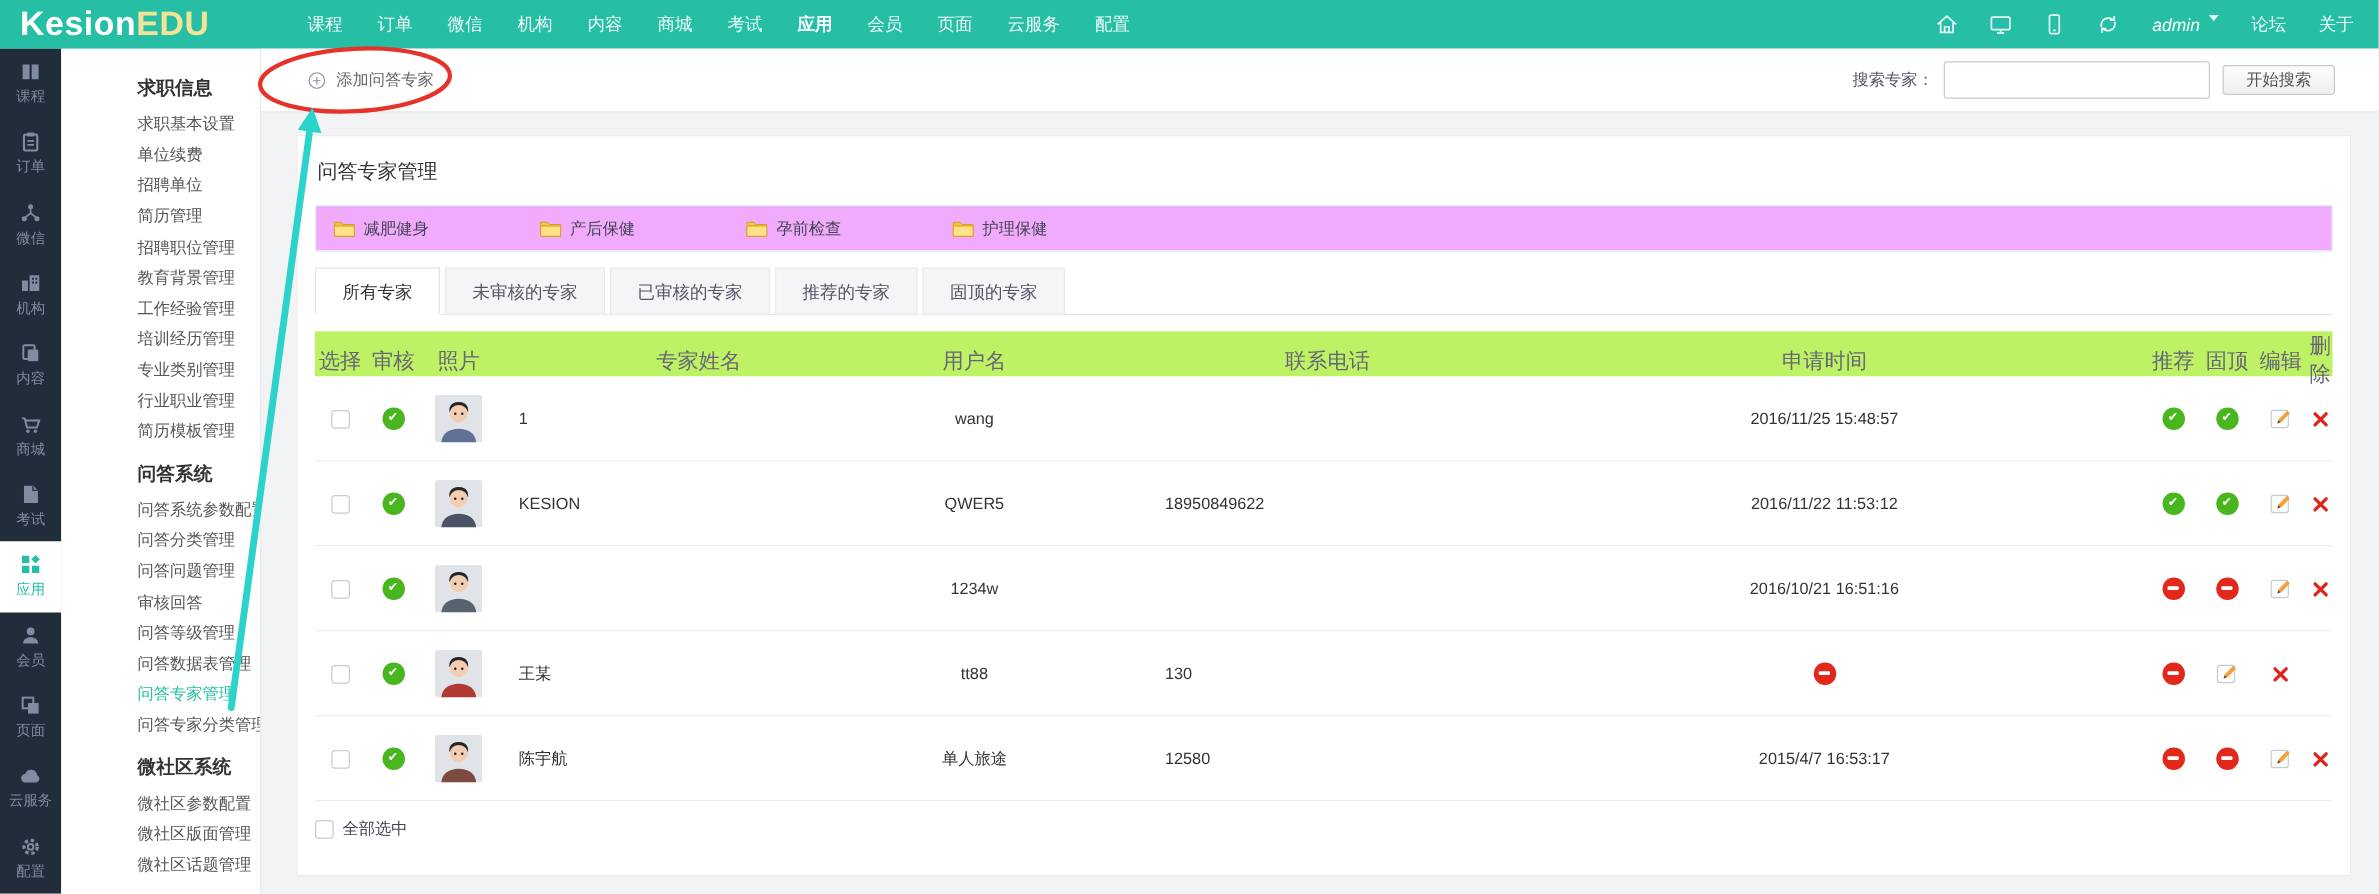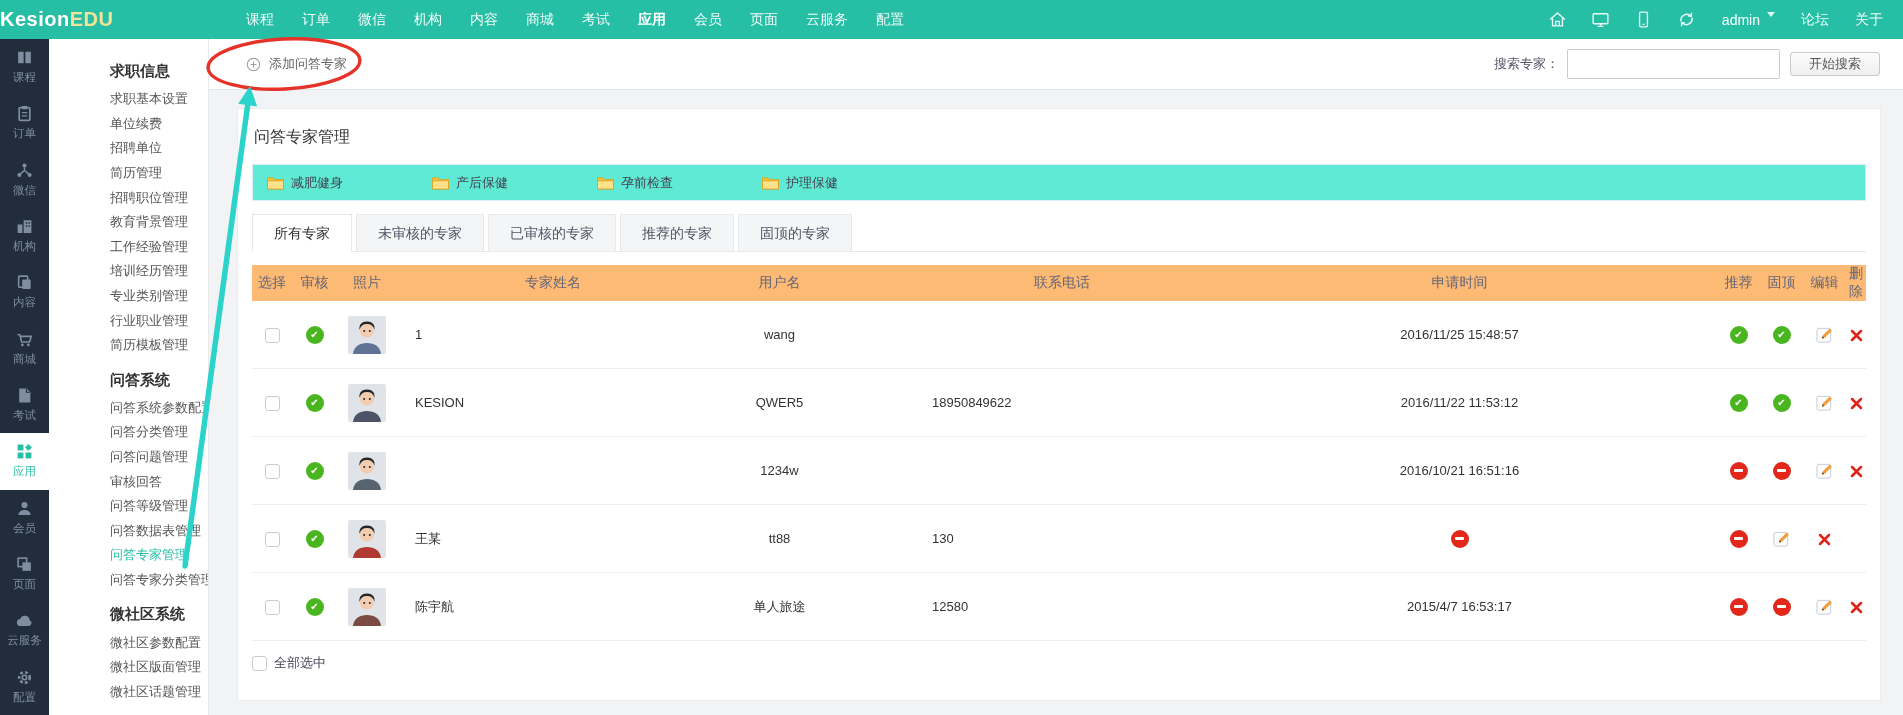--- a/index.html
+++ b/index.html
@@ -1,29 +1,29 @@
 <!DOCTYPE html>
 <html><head>
 <meta charset="utf-8">
 <style>
   * { box-sizing: border-box; margin: 0; padding: 0; }
   html,body { width:1903px; height:715px; overflow:hidden; }
   body { font-family:"Liberation Sans","DejaVu Sans",sans-serif; background:#f1f3f4; position:relative; color:#333; }
 
   
   .topbar { height:39px; background:#26bfa5; display:flex; align-items:center; color:#fff; }
-  .logo { padding-left:0; width:188px; font-size:20px; font-weight:bold; letter-spacing:.5px; white-space:nowrap; }
+  .logo { padding-left:16px; width:188px; font-size:27px; font-weight:bold; letter-spacing:.5px; white-space:nowrap; }
   .logo .edu { color:#f2e396; }
   .nav { display:flex; margin-left:44px; font-size:14px; }
   .nav-item { padding:0 14px; line-height:39px; color:rgba(255,255,255,.93); cursor:pointer; white-space:nowrap; }
   .nav-item.v-active { font-weight:bold; color:#fff; }
   .topbar-right { margin-left:auto; display:flex; align-items:center; padding-right:20px; font-size:14px; }
   .tb-icon { width:19px; height:19px; margin-left:24px; color:rgba(255,255,255,.9); cursor:pointer; display:inline-flex; }
   .tb-icon svg { width:100%; height:100%; }
-  .admin { display:flex; align-items:flex-start; margin-left:26px; cursor:pointer; }
+  .admin { display:flex; align-items:flex-start; margin-left:26px; cursor:pointer;font-style:italic; }
   .caret { width:0; height:0; border-left:4px solid transparent; border-right:4px solid transparent; border-top:5px solid rgba(255,255,255,.85); margin-left:7px; }
   .tb-link { margin-left:26px; cursor:pointer; color:rgba(255,255,255,.93); }
 
   
   .layout { display:flex; height:676px; }
 
   
   .rail { width:49px; background:#222d3b; display:flex; flex-direction:column; }
   .rail-item { flex:1; display:flex; flex-direction:column; align-items:center; justify-content:center; gap:4px; color:#7e8da0; font-size:11.5px; cursor:pointer; }
   .rail-item .ric { width:17px; height:17px; display:inline-flex; }
@@ -33,45 +33,45 @@
   
   .sidebar { width:160px; background:#fff; border-right:1px solid #e7e9ea; padding:18px 0 0 61px; overflow:hidden; }
   .side-entry { cursor:pointer; white-space:nowrap; }
   .side-entry.v-header { font-size:15px; font-weight:bold; color:#333; margin:13px 0 7px; line-height:18px; cursor:default; }
   .side-entry.v-header:first-of-type { margin-top:5px; }
   .side-entry.v-item { font-size:13px; color:#555; padding:5.3px 0; line-height:14px; }
   .side-entry.v-active-item { font-size:13px; color:#26bfa5; padding:5.3px 0; line-height:14px; }
 
   
   .main { flex:1; display:flex; flex-direction:column; background:#f1f3f4; min-width:0; }
-  .toolbar { height:51px; background:#fff; border-bottom:1px solid #e3e5e6; display:flex; align-items:center; padding:0 23px 0 37px; flex:none; }
+  .toolbar { height:51px; background:#fff; border-bottom:1px solid #e3e5e6; display:flex; align-items:center; padding:0 35px 0 37px; flex:none; }
   .add-btn { display:flex; align-items:center; gap:8px; font-size:13px; color:#666; cursor:pointer; }
   .add-btn .icon { width:15px; height:15px; color:#9aa3ab; display:inline-flex; }
   .add-btn .icon svg { width:100%; height:100%; }
   .toolbar-right { margin-left:auto; display:flex; align-items:center; }
   .search-label { font-size:13px; color:#556; margin-right:8px; }
   .search-input { width:213px; height:30px; border:1px solid #ccc; border-radius:2px; padding:0 8px; font-size:13px; outline:none; }
   .btn { height:31px; padding:0 16px; font-size:13px; color:#555; background:linear-gradient(#fcfcfc,#efefef); border:1px solid #c9c9c9; border-radius:3px; cursor:pointer; white-space:nowrap; }
   .search-btn { margin-left:10px; height:24px; padding:0 18px; }
 
   .content { flex:1; padding:18px 22px 14px 28px; min-height:0; }
   .panel { background:#fff; height:100%; padding:18px 14px; border:1px solid #ececec; }
   .panel-title { font-size:16px; font-weight:normal; color:#333; margin:0 2px 16px; }
 
-  .cat-bar { background:#5eead4; border:1px solid #ddecf5; height:37px; display:flex; align-items:center; padding:0 14px; }
+  .cat-bar { background:#f0abfc; border:1px solid #ddecf5; height:37px; display:flex; align-items:center; padding:0 14px; }
   .cat-item { display:flex; align-items:center; gap:7px; width:165px; font-size:13px; color:#445; cursor:pointer; }
   .cat-item .icon { display:inline-flex; width:17px; height:14px; }
 
   .tabs { display:flex; gap:4px; margin-top:13px; border-bottom:1px solid #e4e6e7; }
   .tab { height:38px; line-height:37px; padding:0 21px; font-size:14px; color:#556; background:#f4f5f6; border:1px solid #e8eaeb; margin-bottom:-1px; cursor:pointer; white-space:nowrap; }
   .tab.v-active { background:#fff; color:#333; border-color:#e4e6e7; border-bottom-color:#fff; }
 
   .tbl { margin-top:13px; }
   .thead, .trow { display:grid; grid-template-columns:40px 45px 60px 240px 285px 280px 515px 43px 43px 43px 1fr; align-items:center; }
-  .thead { height:36px; background:#fdba74; color:#667; font-size:14px; }
+  .thead { height:36px; background:#bef264; color:#667; font-size:17px; }
   .th, .cell { text-align:center; }
   .thead span:nth-of-type(4) { text-align:left; padding-left:128px; }
   .trow { height:68px; border-bottom:1px solid #ededee; font-size:13px; color:#333; }
   .td-name { text-align:left; padding-left:18px; }
   .td-phone { text-align:left; padding-left:10px; }
   .avatar { width:38px; height:38px; display:inline-block; border-radius:2px; overflow:hidden; vertical-align:middle; }
   .status { width:18px; height:18px; border-radius:50%; display:inline-flex; align-items:center; justify-content:center; vertical-align:middle; }
   .status.v-yes { background:#49b61f; }
   .status.v-yes::after { content:"✔"; color:#fff; font-size:10px; line-height:1; }
   .status.v-no { background:#e1281b; }

